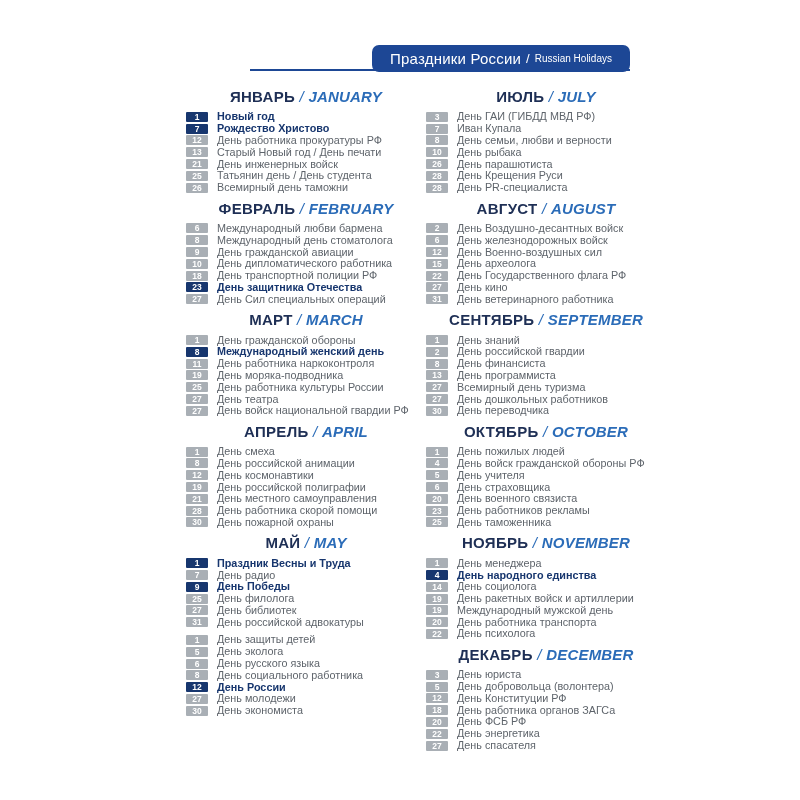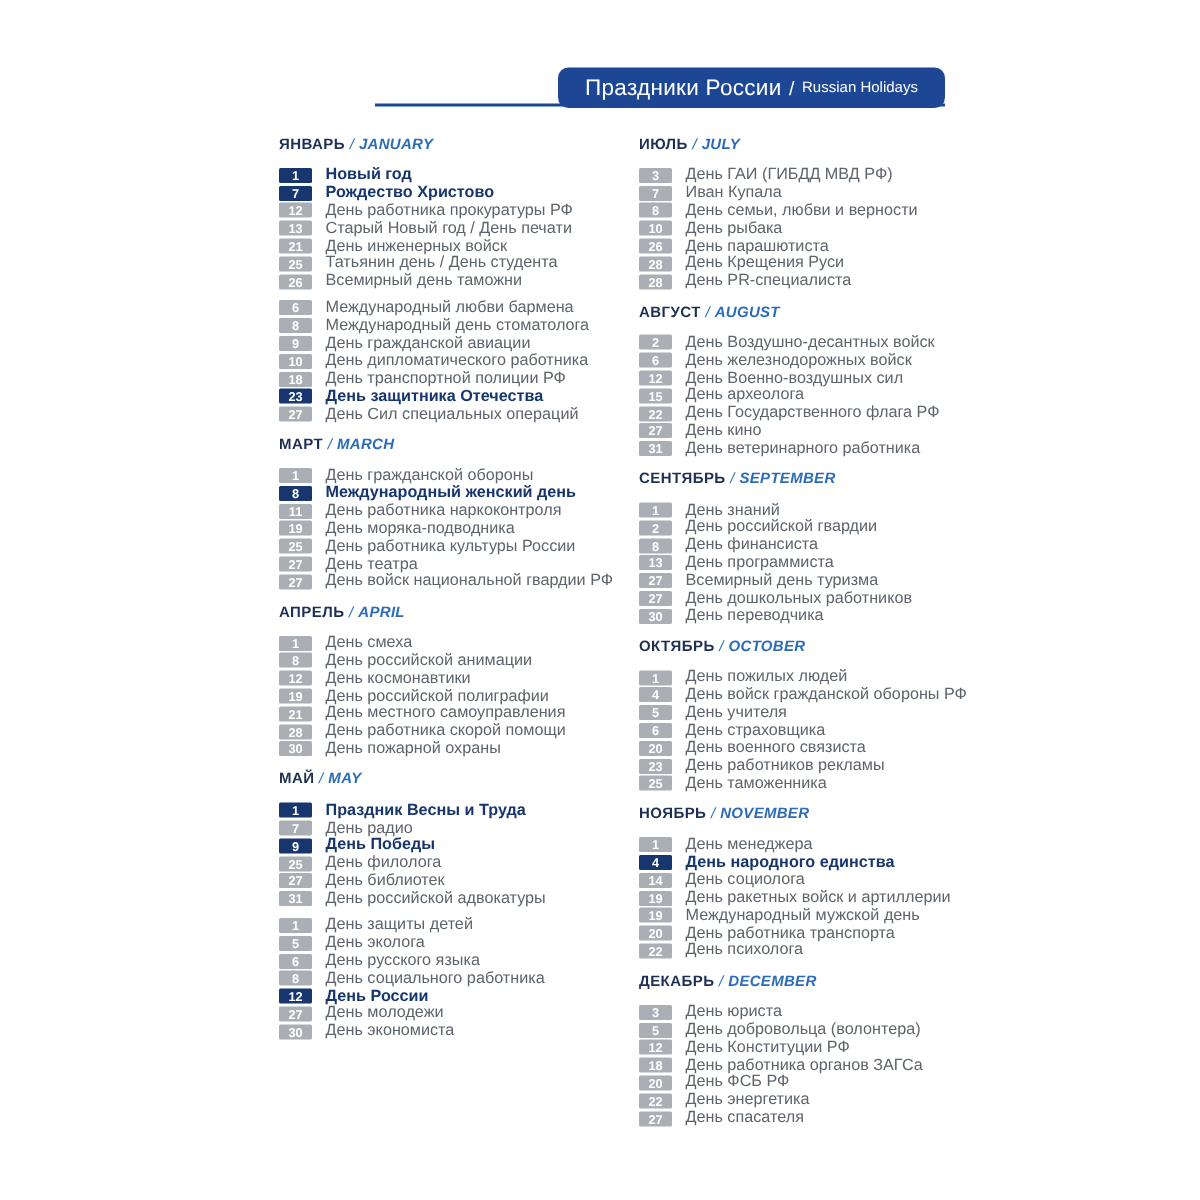--- a/index.html
+++ b/index.html
@@ -8,22 +8,22 @@
   .header-rule{position:absolute;top:69px;left:250px;width:380px;height:2px;background:#1d4795;}
   .banner{position:absolute;top:45px;left:372px;width:258px;height:27px;background:#1d4795;
           border-radius:7px;display:flex;align-items:center;justify-content:center;color:#fff;
           white-space:nowrap;}
   .banner .t-ru{font-weight:normal;font-size:15px;letter-spacing:.2px;}
   .banner .t-sep{font-size:13px;margin:0 5px;font-weight:normal;}
   .banner .t-en{font-size:10px;font-weight:normal;}
   .cols{position:absolute;left:186px;top:88px;width:490px;display:flex;}
   .col{width:240px;flex:0 0 240px;}
   .month{margin-bottom:6px;}
-  .month h2{margin:0 0 6px 0;font-size:10px;line-height:17px;letter-spacing:.3px;
-            color:#1e2f55;font-weight:bold;white-space:nowrap;}
+  .month h2{margin:0 0 6px 0;font-size:15px;line-height:17px;letter-spacing:.3px;
+            color:#1e2f55;font-weight:bold;white-space:nowrap;text-align:center;}
   .month h2 .m-sep{color:#2b6cb8;font-weight:normal;font-style:italic;}
   .month h2 .m-en{color:#2b6cb8;font-style:italic;font-weight:bold;letter-spacing:.2px;}
   .rows{display:block;}
   .row{display:flex;align-items:center;height:11.8px;white-space:nowrap;}
   .badge{flex:0 0 22px;width:22px;height:10px;line-height:10px;border-radius:1px;
          background:#a9afb5;color:#fff;font-size:8.5px;font-weight:bold;text-align:center;
          margin-right:9px;}
   .name{font-size:10.8px;color:#5e646b;line-height:11px;}
   .row.official .badge{background:#17366e;}
   .row.official .name{color:#17366e;font-weight:bold;}
@@ -67,20 +67,21 @@
               <span class="badge">25</span>
               <span class="name">Татьянин день / День студента</span>
             </div>
             <div class="row">
               <span class="badge">26</span>
               <span class="name">Всемирный день таможни</span>
             </div>
           </div>
         </div>
         <div class="month">
+          <h2><span class="m-ru">ФЕВРАЛЬ</span><span class="m-sep"> / </span><span class="m-en">FEBRUARY</span></h2>
           <div class="rows">
             <div class="row">
               <span class="badge">6</span>
               <span class="name">Международный любви бармена</span>
             </div>
             <div class="row">
               <span class="badge">8</span>
               <span class="name">Международный день стоматолога</span>
             </div>
             <div class="row">

